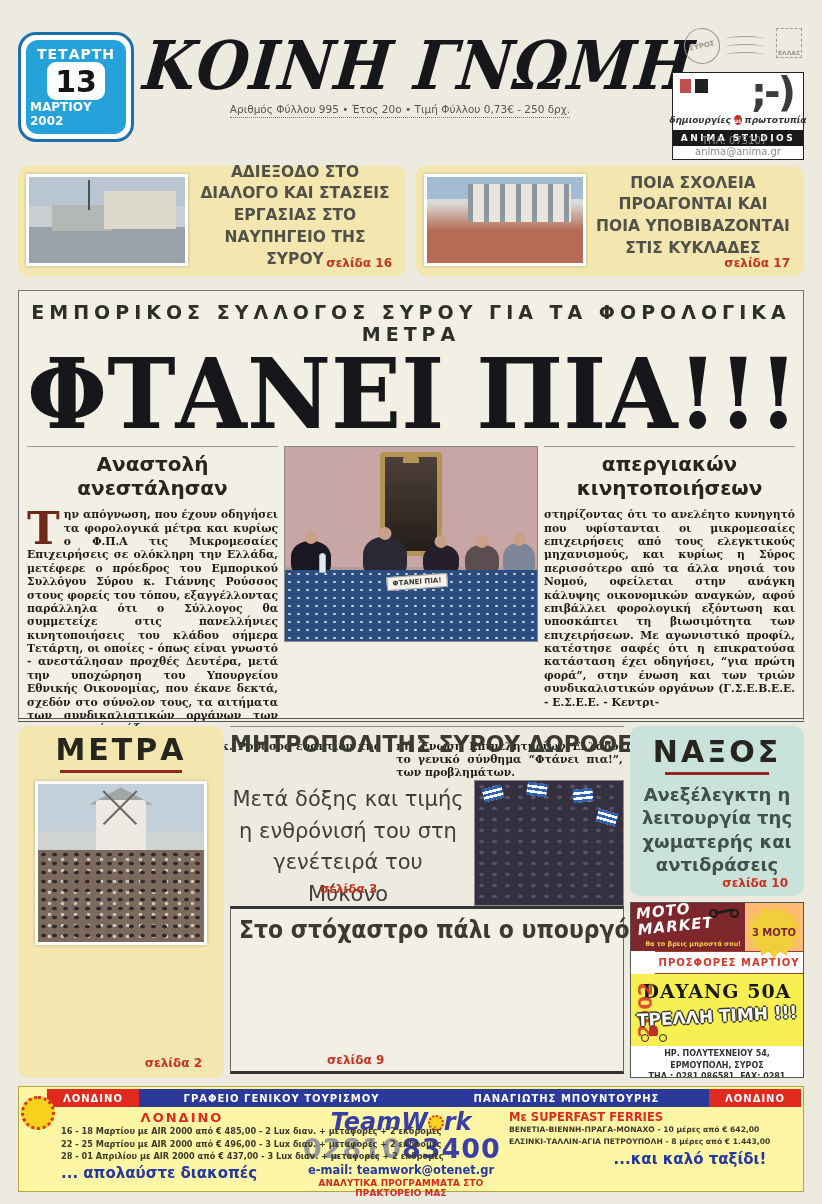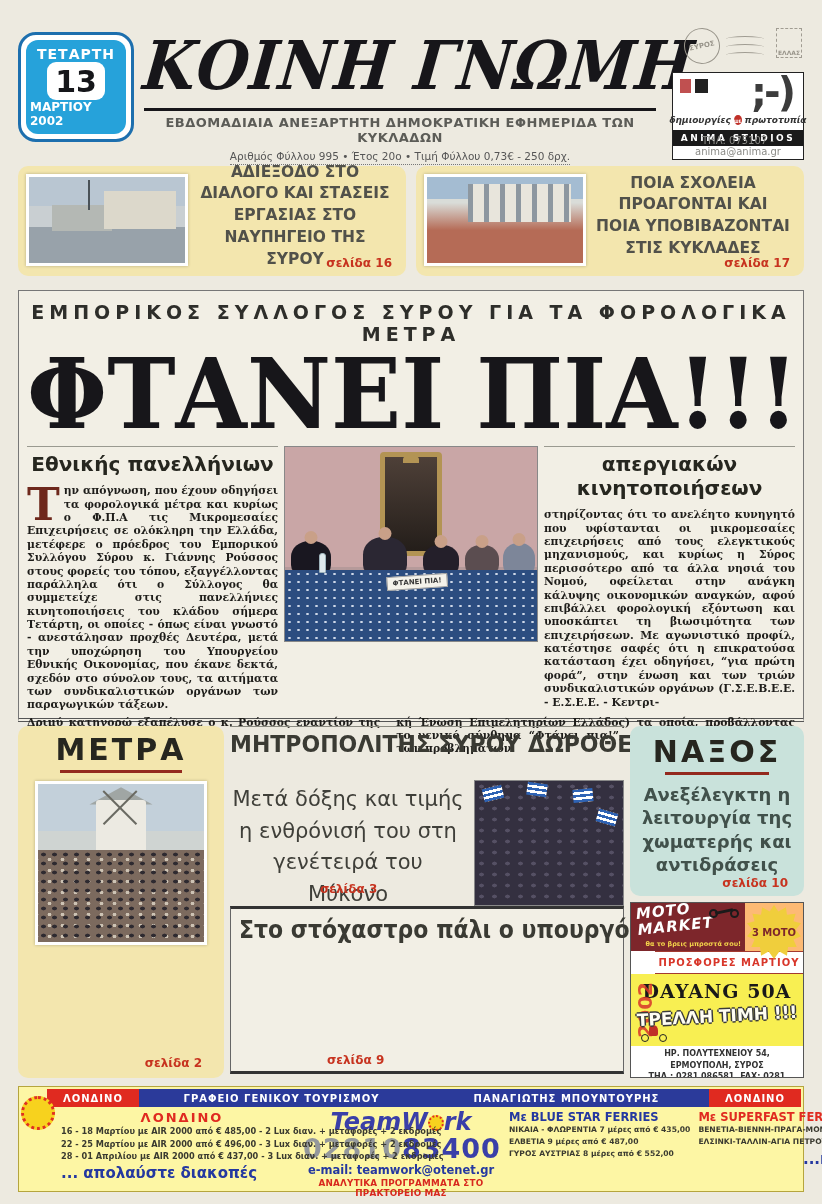--- a/index.html
+++ b/index.html
@@ -253,21 +253,20 @@
   <div class="masthead">
     <div class="datebox">
       <div class="datebox-in">
         <div class="date-weekday">ΤΕΤΑΡΤΗ</div>
         <div class="date-day">13</div>
         <div class="date-month">ΜΑΡΤΙΟΥ 2002</div>
       </div>
     </div>
     <div class="mast-center">
       <div class="mast-title">ΚΟΙΝΗ ΓΝΩΜΗ</div>
-      <div class="mast-sub">ΕΒΔΟΜΑΔΙΑΙΑ ΑΝΕΞΑΡΤΗΤΗ ΔΗΜΟΚΡΑΤΙΚΗ ΕΦΗΜΕΡΙΔΑ ΤΩΝ ΚΥΚΛΑΔΩΝ</div>
       <div>
         <span class="mast-issue">Αριθμός Φύλλου 995 • Έτος 20ο • Τιμή Φύλλου 0,73€ - 250 δρχ.</span>
       </div>
     </div>
     <div class="mast-right">
       <div class="stamps">
         <div class="stamp-circle">ΣΥΡΟΣ</div>
         <div class="stamp-waves">
             <div></div>
             <div></div>
@@ -312,21 +311,21 @@
       </div>
       <div class="page-ref">σελίδα 17</div>
     </div>
   </div>
 
   <div class="lead">
     <div class="lead-kicker">ΕΜΠΟΡΙΚΟΣ ΣΥΛΛΟΓΟΣ ΣΥΡΟΥ ΓΙΑ ΤΑ ΦΟΡΟΛΟΓΙΚΑ ΜΕΤΡΑ</div>
     <div class="lead-headline">ΦΤΑΝΕΙ ΠΙΑ!!!</div>
     <div class="lead-cols">
       <div class="lead-col">
-        <div class="lead-subhead">Εθνικής πανελλήνιων</div>
+        <div class="lead-subhead">Αναστολή ανεστάλησαν</div>
         <div class="lead-body">
           <span class="dropcap">Τ</span><span>ην απόγνωση, που έχουν οδηγήσει τα φορολογικά μέτρα και κυρίως ο Φ.Π.Α τις Μικρομεσαίες Επιχειρήσεις σε ολόκληρη την Ελλάδα, μετέφερε ο πρόεδρος του Εμπορικού Συλλόγου Σύρου κ. Γιάννης Ρούσσος στους φορείς του τόπου, εξαγγέλλοντας παράλληλα ότι ο Σύλλογος θα συμμετείχε στις πανελλήνιες κινητοποιήσεις του κλάδου σήμερα Τετάρτη, οι οποίες - όπως είναι γνωστό - ανεστάλησαν προχθές Δευτέρα, μετά την υποχώρηση του Υπουργείου Εθνικής Οικονομίας, που έκανε δεκτά, σχεδόν στο σύνολον τους, τα αιτήματα των συνδικαλιστικών οργάνων των παραγωγικών τάξεων.</span>
         </div>
       </div>
       <div class="lead-photo">
         <div class="mirror">
           <div class="mirror-knob"></div>
         </div>
         <div class="person pp1">
             <div class="head"></div>
@@ -465,26 +464,20 @@
         <div class="tw-phone">
           <span class="gray">02810</span><span class="blue">83400</span>
         </div>
         <div class="tw-email">e-mail: teamwork@otenet.gr</div>
         <div class="tw-programs">ΑΝΑΛΥΤΙΚΑ ΠΡΟΓΡΑΜΜΑΤΑ ΣΤΟ ΠΡΑΚΤΟΡΕΙΟ ΜΑΣ</div>
       </div>
       <div class="t-right">
 
         <div class="t-right-cols">
           <div>
-            <div class="t-col-title-blue">Με BLUE STAR FERRIES</div>
-            <div class="t-sline">ΝΙΚΑΙΑ - ΦΛΩΡΕΝΤΙΑ 7 μέρες από € 435,00</div>
-            <div class="t-sline">ΕΛΒΕΤΙΑ 9 μέρες από € 487,00</div>
-            <div class="t-sline">ΓΥΡΟΣ ΑΥΣΤΡΙΑΣ 8 μέρες από € 552,00</div>
-          </div>
-          <div>
             <div class="t-col-title-red">Με SUPERFAST FERRIES</div>
             <div class="t-sline">ΒΕΝΕΤΙΑ-ΒΙΕΝΝΗ-ΠΡΑΓΑ-ΜΟΝΑΧΟ - 10 μέρες από € 642,00</div>
             <div class="t-sline">ΕΛΣΙΝΚΙ-ΤΑΛΛΙΝ-ΑΓΙΑ ΠΕΤΡΟΥΠΟΛΗ - 8 μέρες από € 1.443,00</div>
             <div class="t-slogan-right">...και καλό ταξίδι!</div>
           </div>
         </div>
       </div>
     </div>
   </div>
 

